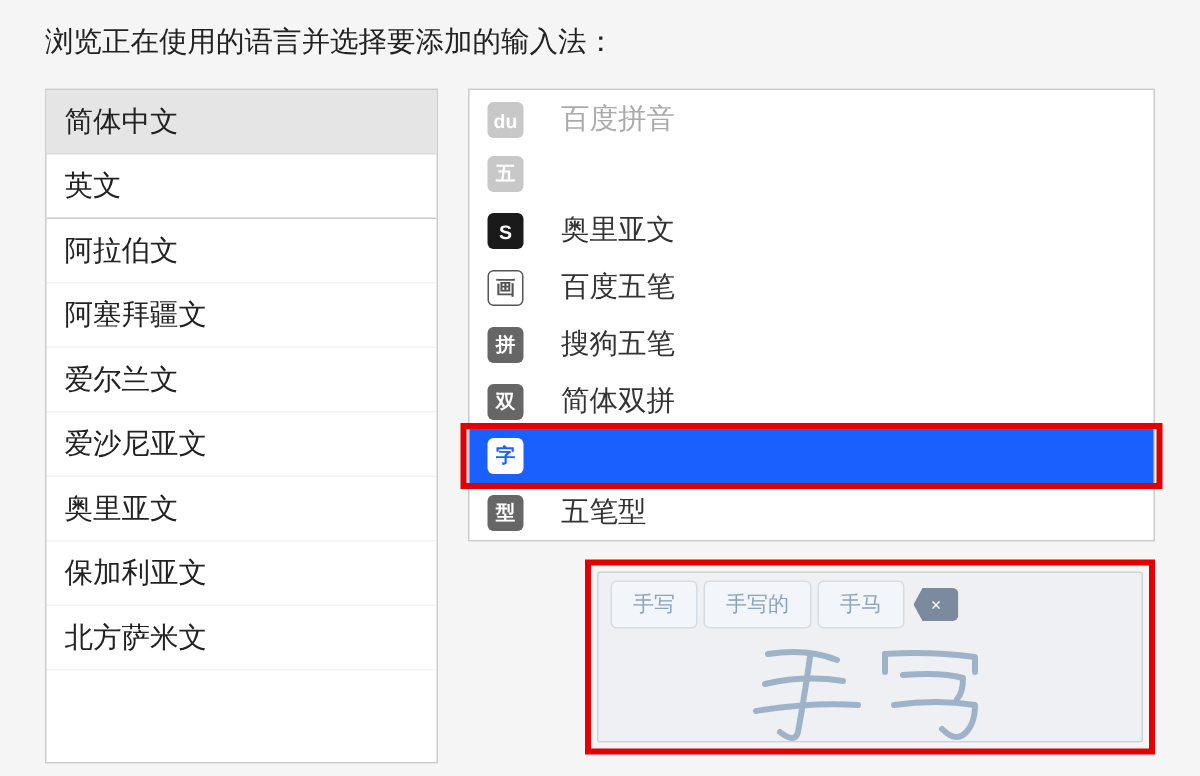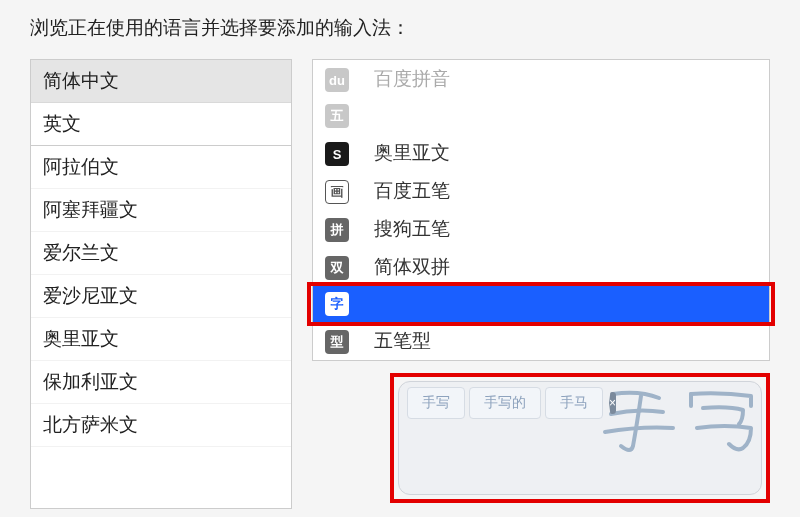--- a/index.html
+++ b/index.html
@@ -87,23 +87,23 @@
       height: 130px;
       align-self: flex-end;
       border: 4px solid #e30000;
       position: relative;
     }
     .preview-inner {
       position: absolute;
       inset: 4px;
       background: #eef0f3;
       border: 1px solid #d0d4da;
-      border-radius: 12px;
-      display: flex;
-      flex-direction: row;
+      border-radius: 2px;
+      display: flex;
+      flex-direction: column;
     }
     .candidates {
       display: flex;
       align-items: center;
       gap: 0;
       padding: 6px 8px;
       height: 42px;
     }
     .candidate {
       flex: 0 0 auto;

